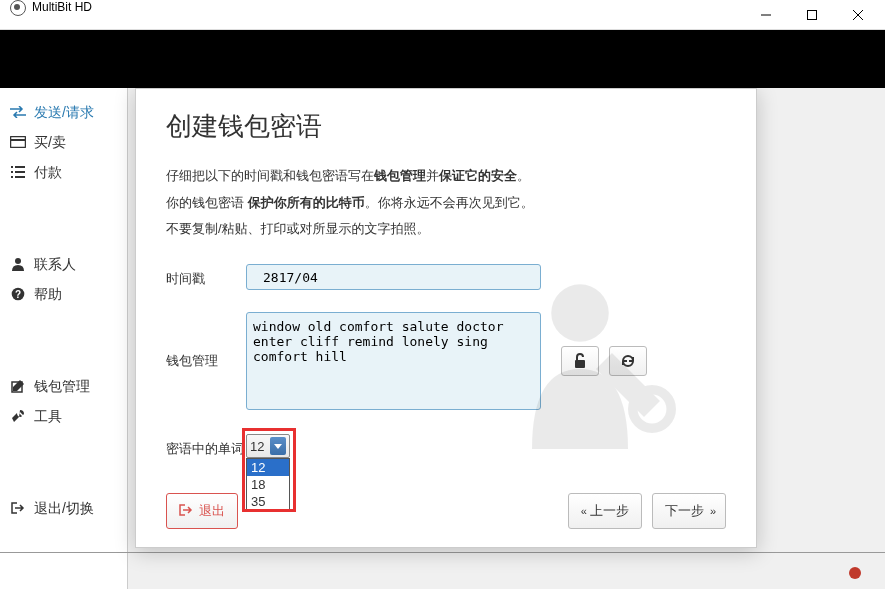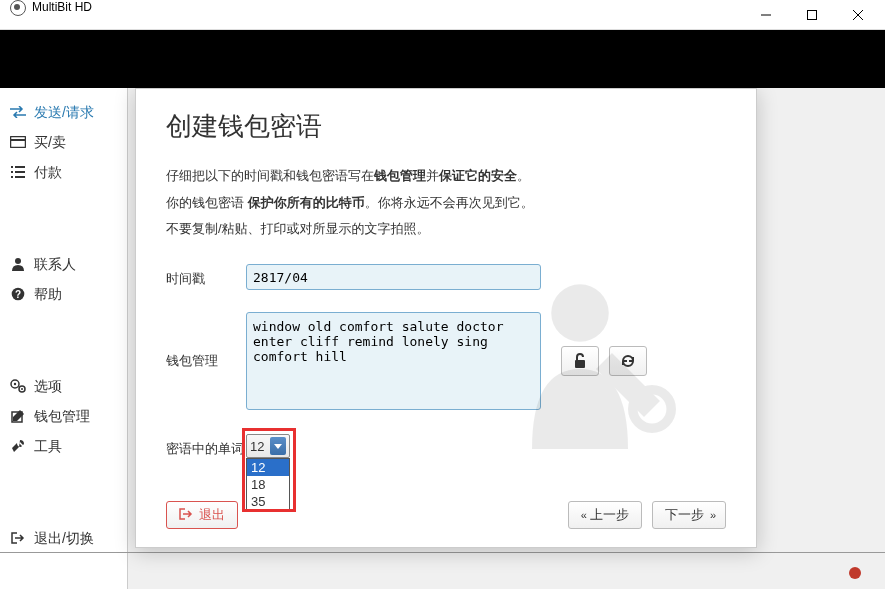--- a/index.html
+++ b/index.html
@@ -28,38 +28,38 @@
   .content { flex: 1; background: #f0f0f0; position: relative; }
 
   
   .modal { position: absolute; left: 135px; top: 88px; width: 622px; height: 460px; background: #fff; border: 1px solid #ccc; box-shadow: 0 4px 20px rgba(0,0,0,0.2); padding: 20px 30px; }
   .modal-title { font-size: 26px; font-weight: normal; color: #333; margin-bottom: 20px; }
   .modal-text { font-size: 13px; line-height: 1.9; margin-bottom: 2px; }
   .modal-text b { font-weight: bold; }
 
   .form-row { display: flex; align-items: flex-start; margin-top: 22px; }
   .form-label { width: 80px; font-size: 13px; padding-top: 6px; }
-  .text-input { width: 295px; height: 26px; border: 1px solid #7aaed1; border-radius: 3px; background: #e8f3f8; padding: 2px 6px; font-family: monospace; font-size: 13px; }
+  .text-input { width: 295px; height: 26px; border: 1px solid #7aaed1; border-radius: 3px; background: #e8f3f8; padding: 2px 16px; font-family: monospace; font-size: 13px; }
   .textarea { width: 295px; height: 98px; border: 1px solid #7aaed1; border-radius: 3px; background: #e8f3f8; padding: 6px; font-family: monospace; font-size: 13px; resize: none; white-space: pre-wrap; }
   
   .side-buttons { display: flex; gap: 10px; margin-left: 20px; align-self: center; }
   .icon-btn { width: 38px; height: 30px; border: 1px solid #bbb; border-radius: 3px; background: linear-gradient(#fff,#f0f0f0); display: flex; align-items: center; justify-content: center; cursor: pointer; font-size: 15px; }
 
   .select-row { display: flex; align-items: flex-end; margin-top: 24px; position: relative; }
   .select-box { width: 44px; height: 24px; border: 1px solid #888; border-radius: 2px; background: linear-gradient(#f8f8f8,#e8e8e8); display: flex; align-items: center; padding: 0 3px; font-size: 13px; position: relative; }
   .select-arrow { width: 16px; height: 18px; background: linear-gradient(#5a8ec8,#3a6ea8); border-radius: 2px; margin-left: auto; display: flex; align-items: center; justify-content: center; }
   .select-arrow::after { content: ""; border-left: 4px solid transparent; border-right: 4px solid transparent; border-top: 5px solid #fff; }
   .select-dropdown { position: absolute; left: 80px; top: 24px; width: 44px; border: 1px solid #555; background: #fff; font-size: 13px; z-index: 20; }
   .select-option { padding: 1px 4px; }
   .select-option.selected { background: #2a6fc9; color: #fff; }
   .highlight-box { position: absolute; left: 76px; top: -6px; width: 54px; height: 84px; border: 3px solid #e83030; pointer-events: none; z-index: 30; }
 
   .modal-footer { position: absolute; bottom: 18px; left: 30px; right: 30px; display: flex; }
   .footer-right { margin-left: auto; display: flex; gap: 10px; }
-  .btn { height: 28px; border: 1px solid #bbb; border-radius: 3px; background: linear-gradient(#fff,#f0f0f0); padding: 0 12px; display: flex; align-items: center; gap: 6px; font-size: 13px; cursor: pointer; color: #333; }
+  .btn { height: 36px; border: 1px solid #bbb; border-radius: 3px; background: linear-gradient(#fff,#f0f0f0); padding: 0 12px; display: flex; align-items: center; gap: 6px; font-size: 13px; cursor: pointer; color: #333; }
   .btn.red { border-color: #d9534f; color: #d9534f; }
   .chev { font-size: 11px; letter-spacing: -3px; }
 
   
   .watermark { position: absolute; right: 80px; top: 180px; opacity: 0.08; pointer-events: none; }
   .watermark svg { width: 160px; height: 200px; }
 
   
   .status-dot { position: absolute; right: 24px; bottom: 10px; width: 12px; height: 12px; border-radius: 50%; background: #c0392b; }
   .bottom-border { position: absolute; left: 0; right: 0; bottom: 36px; height: 1px; background: #999; }
@@ -137,31 +137,20 @@
     <div class="sidebar-item">
       <span class="icon">
         <svg width="14" height="14">
             <circle cx="7" cy="7" r="6.3" fill="#333"></circle>
             <text x="7" y="11" text-anchor="middle" fill="#fff" font-size="10" font-family="Arial" font-weight="bold">?</text>
           </svg>
       </span>
       <span>帮助</span>
     </div>
     <div class="sidebar-spacer"></div>
-    <div class="sidebar-item">
-      <span class="icon">
-        <svg width="16" height="14">
-            <circle cx="5" cy="5" r="4" fill="none" stroke="#333" stroke-width="1.5"></circle>
-            <circle cx="5" cy="5" r="1.2" fill="#333"></circle>
-            <circle cx="12" cy="10" r="3" fill="none" stroke="#333" stroke-width="1.5"></circle>
-            <circle cx="12" cy="10" r="1" fill="#333"></circle>
-          </svg>
-      </span>
-      <span>选项</span>
-    </div>
     <div class="sidebar-item">
       <span class="icon">
         <svg width="14" height="14">
             <rect x="1" y="3" width="10" height="10" fill="none" stroke="#333" stroke-width="1.5"></rect>
             <path d="M9 1 L13 5 L6 12 L2 12 L2 8 Z" fill="#333"></path>
           </svg>
       </span>
       <span>钱包管理</span>
     </div>
     <div class="sidebar-item">

